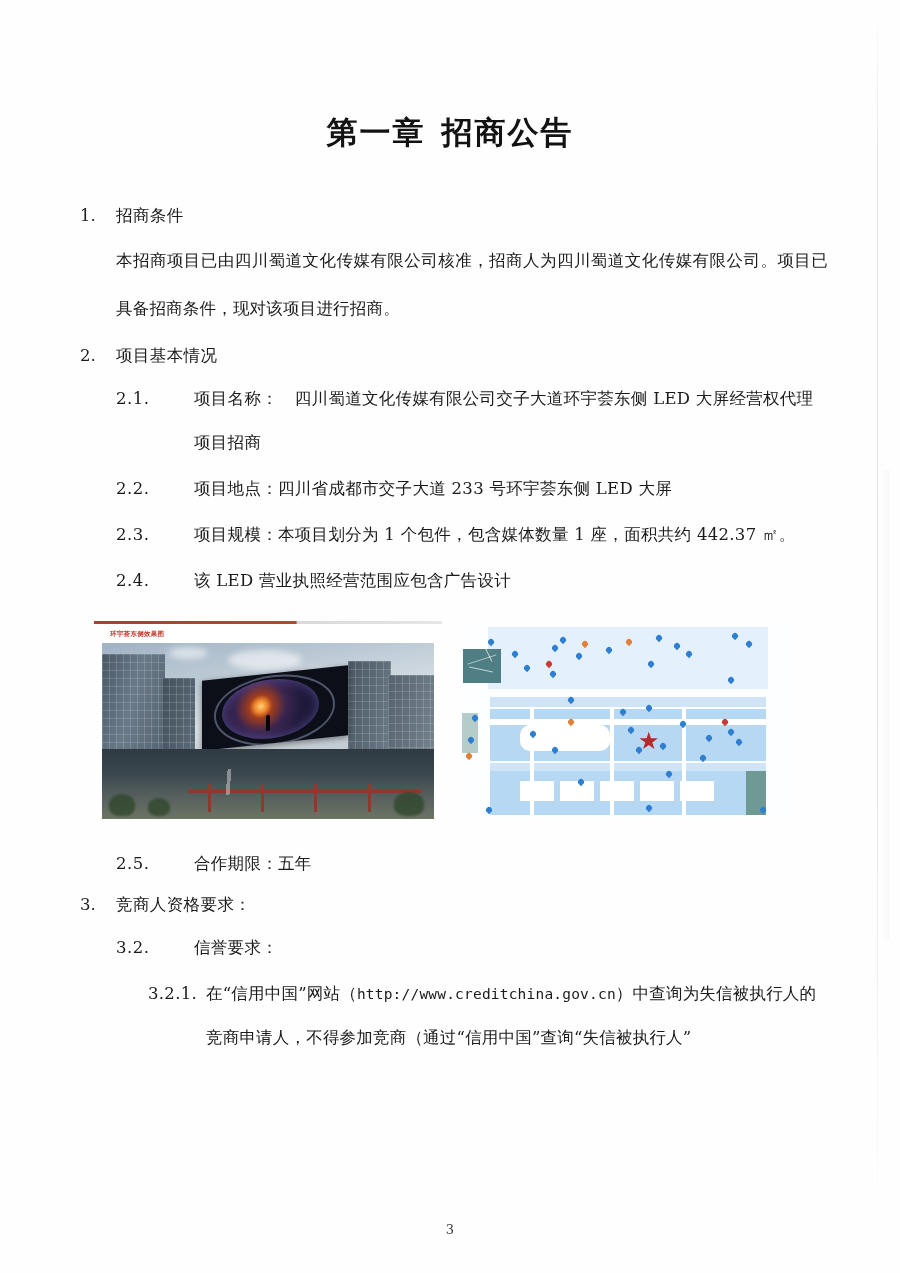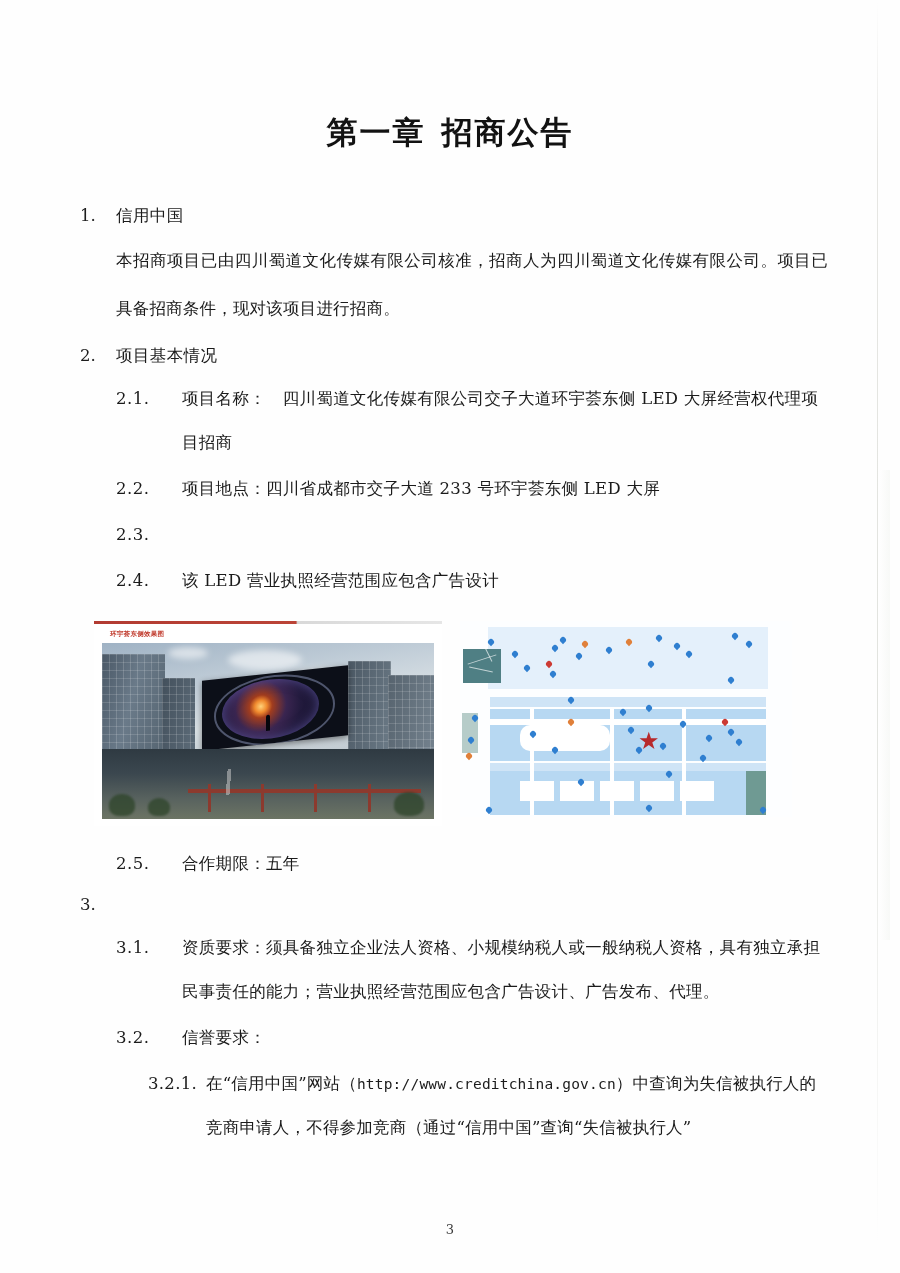--- a/index.html
+++ b/index.html
@@ -100,20 +100,21 @@
     flex: 0 0 66px;
     font-size: 16.5px;
     line-height: 44px;
     letter-spacing: 0.5px;
   }
   .lvl2 .body {
     font-size: 16.5px;
     line-height: 44px;
     letter-spacing: 0.3px;
     flex: 1 1 auto;
+    margin-left: 12px;
   }
 
   .lvl3 {
     display: flex;
     align-items: flex-start;
     padding-left: 76px;
     margin-top: 2px;
     justify-content: center;
   }
   .lvl3 .num {
@@ -332,41 +333,42 @@
 
   <div class="scan-edge"></div>
   <div class="scan-edge-2"></div>
 
   <h1 class="doc-title">
     <span>第一章</span><span class="title-gap"></span><span>招商公告</span>
   </h1>
 
   <div class="lvl1">
     <span class="num">1.</span>
-    <span class="txt">信用中国</span>
+    <span class="txt">招商条件</span>
   </div>
   <p class="para">本招商项目已由四川蜀道文化传媒有限公司核准，招商人为四川蜀道文化传媒有限公司。项目已具备招商条件，现对该项目进行招商。</p>
 
   <div class="lvl1">
     <span class="num">2.</span>
     <span class="txt">项目基本情况</span>
   </div>
 
   <div class="lvl2">
     <span class="num">2.1.</span>
     <span class="body">项目名称：　四川蜀道文化传媒有限公司交子大道环宇荟东侧 LED 大屏经营权代理项目招商</span>
   </div>
 
   <div class="lvl2">
     <span class="num">2.2.</span>
     <span class="body">项目地点：四川省成都市交子大道 233 号环宇荟东侧 LED 大屏</span>
   </div>
 
   <div class="lvl2">
     <span class="num">2.3.</span>
+    <span class="body">项目规模：本项目划分为 1 个包件，包含媒体数量 1 座，面积共约 442.37 ㎡。</span>
   </div>
 
   <div class="lvl2">
     <span class="num">2.4.</span>
     <span class="body">该 LED 营业执照经营范围应包含广告设计</span>
   </div>
 
   <div class="figures">
 
     <div class="fig-left">
@@ -484,26 +486,23 @@
 
   </div>
 
   <div class="lvl2">
     <span class="num">2.5.</span>
     <span class="body">合作期限：五年</span>
   </div>
 
   <div class="lvl1">
     <span class="num">3.</span>
-  </div>
-
-  <div class="lvl2">
-    <span class="num">3.1.</span>
-    <span class="body">资质要求：须具备独立企业法人资格、小规模纳税人或一般纳税人资格，具有独立承担民事责任的能力；营业执照经营范围应包含广告设计、广告发布、代理。</span>
-  </div>
+    <span class="txt">竞商人资格要求：</span>
+  </div>
+
 
   <div class="lvl2">
     <span class="num">3.2.</span>
     <span class="body">信誉要求：</span>
   </div>
 
   <div class="lvl3">
     <span class="num">3.2.1.</span>
     <span class="body"><span>在“信用中国”网站（</span><span class="mono-url">http://www.creditchina.gov.cn</span><span>）中查询为失信被执行人的竞商申请人，不得参加竞商（通过“信用中国”查询“失信被执行人”</span></span>
   </div>

